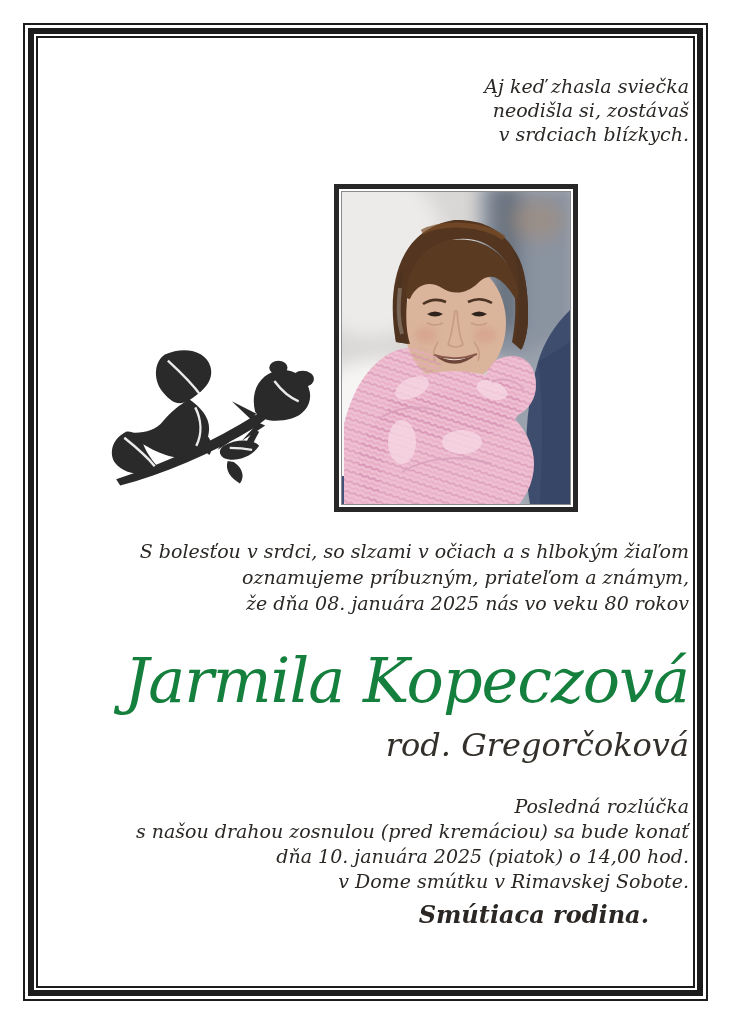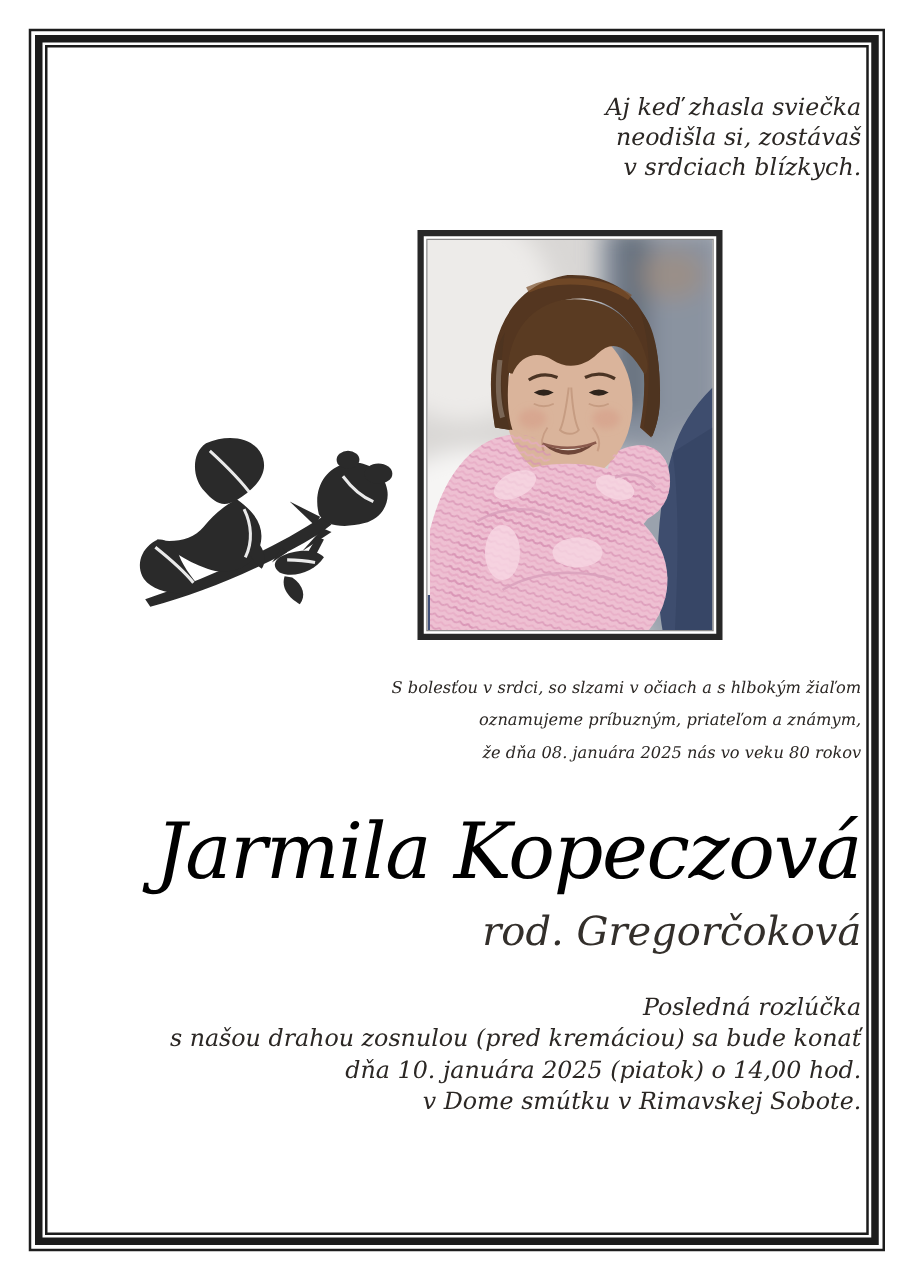--- a/index.html
+++ b/index.html
@@ -13,23 +13,23 @@
   }
   .card{position:absolute;inset:0;}
   
   .frame-outer{position:absolute;inset:23px;border:2px solid #1c1c1c;}
   .frame-mid{position:absolute;inset:3px;border:6px solid #1c1c1c;}
   .frame-inner{position:absolute;inset:2px;border:2px solid #1c1c1c;}
 
   .txt{position:absolute;left:42px;right:42px;text-align:right;font-style:italic;}
 
   .poem{top:74px;font-size:19px;line-height:24px;color:#2b2724;}
-  .announcement{top:538px;font-size:13px;line-height:26px;padding-left:22px;color:#2b2724;}
+  .announcement{top:538px;font-size:19px;line-height:26px;padding-left:22px;color:#2b2724;}
   .name{top:648px;font-size:62px;line-height:1.05;font-weight:normal;margin:0;
-        letter-spacing:-1px;padding-left:8px;color:#000000;}
+        letter-spacing:-1px;padding-left:8px;color:#15803d;}
   .maiden{top:726px;font-size:32px;line-height:1.2;padding-left:10px;color:#332f2b;}
   .funeral{top:794px;font-size:19px;line-height:25px;padding-left:12px;color:#2b2724;}
   .closing{top:900px;left:auto;right:82px;text-align:right;font-size:24px;
            font-weight:bold;color:#2b2724;}
 
   .photo-frame{
     position:absolute;left:334px;top:184px;
     width:228px;height:312px;
     border:5px solid #272727;
     background:#ffffff;
@@ -192,14 +192,15 @@
   <h1 class="txt name">Jarmila Kopeczová</h1>
   <div class="txt maiden">rod. Gregorčoková</div>
 
   <div class="txt funeral">
     <div>Posledná rozlúčka</div>
     <div>s našou drahou zosnulou (pred kremáciou) sa bude konať</div>
     <div>dňa 10. januára 2025 (piatok) o 14,00 hod.</div>
     <div>v Dome smútku v Rimavskej Sobote.</div>
   </div>
 
+  <div class="txt closing">Smútiaca rodina.</div>
 
 </div>
 
 </body></html>

